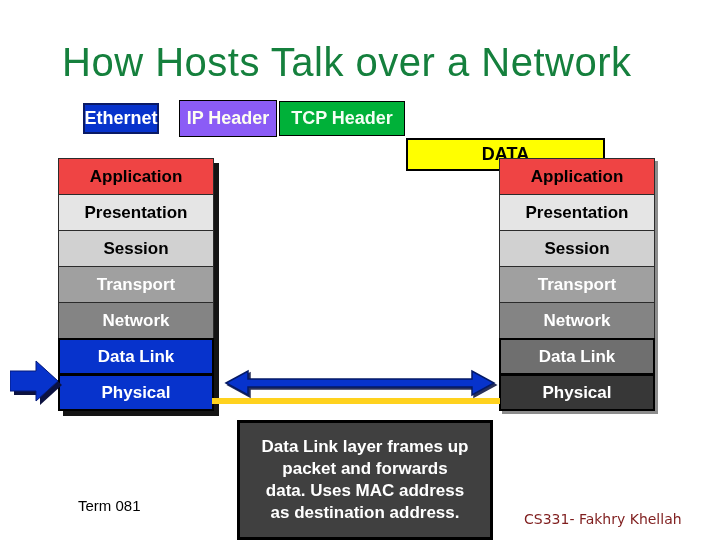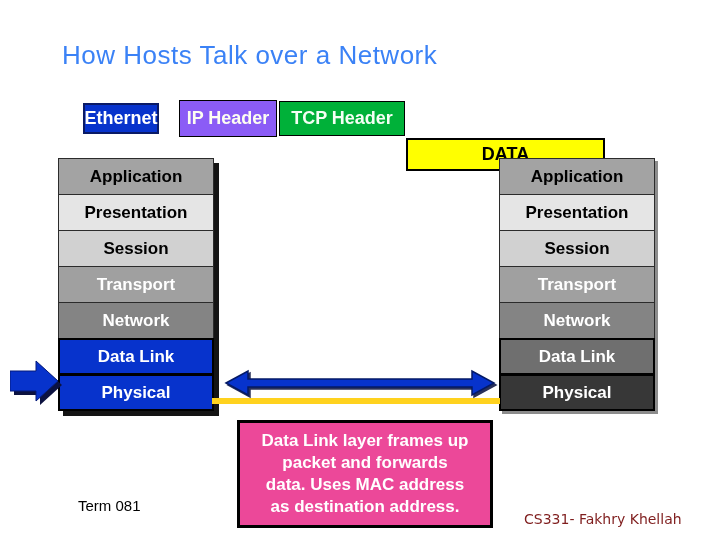--- a/index.html
+++ b/index.html
@@ -1,51 +1,51 @@
 <!DOCTYPE html>
 <html><head>
 <meta charset="utf-8">
 <style>
   html,body{margin:0;padding:0;background:#fff;}
   .slide{position:relative;width:720px;height:540px;background:#ffffff;overflow:hidden;
          font-family:"Liberation Sans",sans-serif;}
-  .title{position:absolute;left:62px;top:40px;font-size:26px;letter-spacing:.5px;color:#3b82f6;}
+  .title{position:absolute;left:62px;top:40px;font-size:40px;letter-spacing:.5px;color:#15803d;}
 
   
   .seg{position:absolute;display:flex;align-items:center;justify-content:center;
        font-weight:bold;font-size:18px;box-sizing:border-box;white-space:nowrap;}
   .seg-ethernet{left:83px;top:103px;width:76px;height:31px;background:#0733cc;color:#ffffff;border:2px solid #0a1a66;}
   .seg-ip{left:179px;top:100px;width:98px;height:37px;background:#8b5cf6;color:#fdfdf2;border:1px solid #000;}
   .seg-tcp{left:279px;top:101px;width:126px;height:35px;background:#00b139;color:#f4fff4;border:1px solid #000;}
   .seg-data{left:406px;top:102px;width:199px;height:33px;background:#ffff00;color:#000;border:2px solid #000;margin-top:36px;}
 
   
   .stack{position:absolute;top:158px;width:156px;}
   .stack-left{left:58px;box-shadow:5px 5px 0 #141414;}
   .stack-right{left:499px;box-shadow:3px 3px 0 rgba(0,0,0,.45);}
   .row{height:37px;margin-top:-1px;display:flex;align-items:center;justify-content:center;
        font-weight:bold;font-size:17px;box-sizing:border-box;border:1px solid #2b2b2b;}
   .row:first-child{margin-top:0;}
-  .bg-1{background:#a3a3a3;color:#000;}
+  .bg-1{background:#ef4444;color:#000;}
   .bg-2{background:#e5e5e5;color:#000;}
   .bg-3{background:#d1d1d1;color:#000;}
   .bg-4{background:#a0a0a0;color:#fff;}
   .bg-5{background:#848484;color:#fff;}
   .bg-blue{background:#0733cc;color:#fff;border:2px solid #000;}
   .bg-6r{background:#6f6f6f;color:#fff;border:2px solid #000;}
   .bg-7r{background:#373737;color:#fff;border:2px solid #000;}
 
   
   .wire{position:absolute;left:212px;top:398px;width:288px;height:6px;background:#ffd21e;}
   .arrow-in{position:absolute;left:10px;top:359px;width:52px;height:48px;}
   .arrow-link{position:absolute;left:224px;top:369px;width:272px;height:28px;
               filter:drop-shadow(2px 2px 0 rgba(4,12,60,.85));}
 
   
-  .callout{position:absolute;left:237px;top:420px;width:256px;height:108px;background:#ec4899;
+  .callout{position:absolute;left:237px;top:420px;width:256px;height:120px;background:#404040;
            border:3px solid #000;box-sizing:border-box;color:#fff;font-weight:bold;font-size:17px;
            line-height:22px;text-align:right;display:flex;flex-direction:column;
            align-items:center;justify-content:center;}
 
   .footer-left{position:absolute;left:78px;top:497px;font-size:15px;color:#000;
                font-family:Liberation Sans, sans-serif;}
   .footer-right{position:absolute;left:524px;top:511px;font-size:14px;color:#7f1d1d;
                 font-family:"DejaVu Sans",sans-serif;}
 </style>
 </head>

